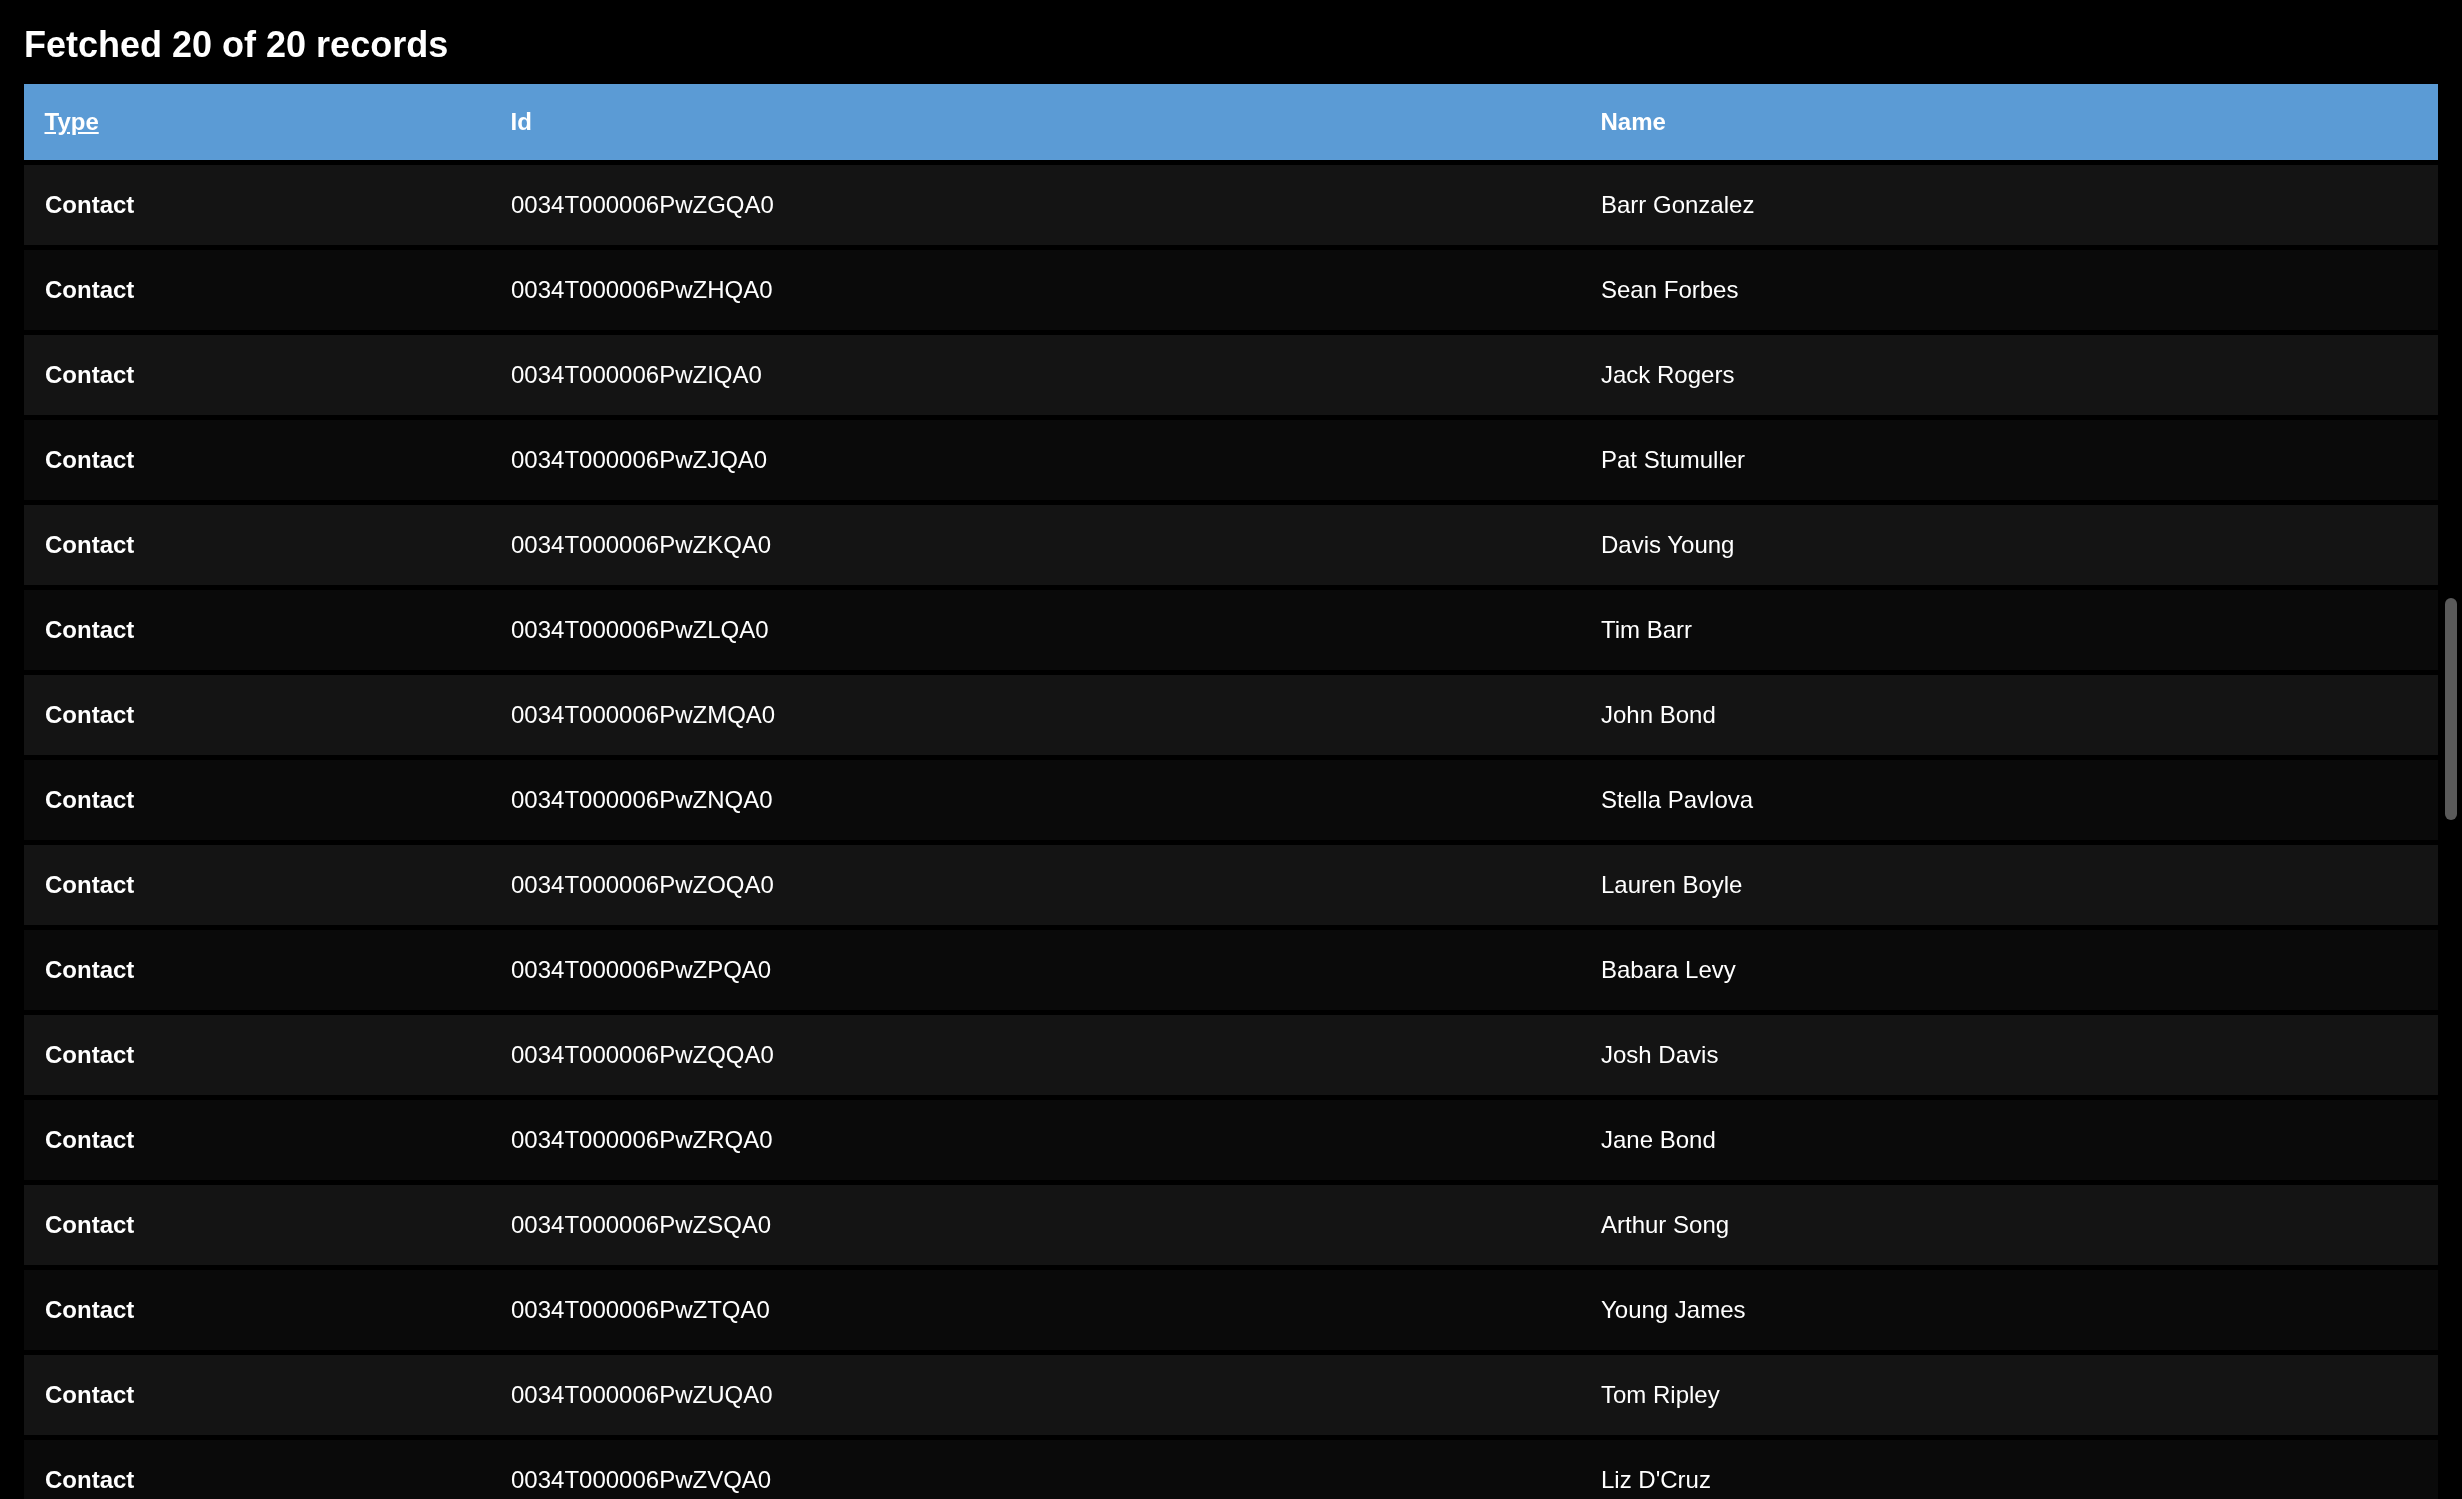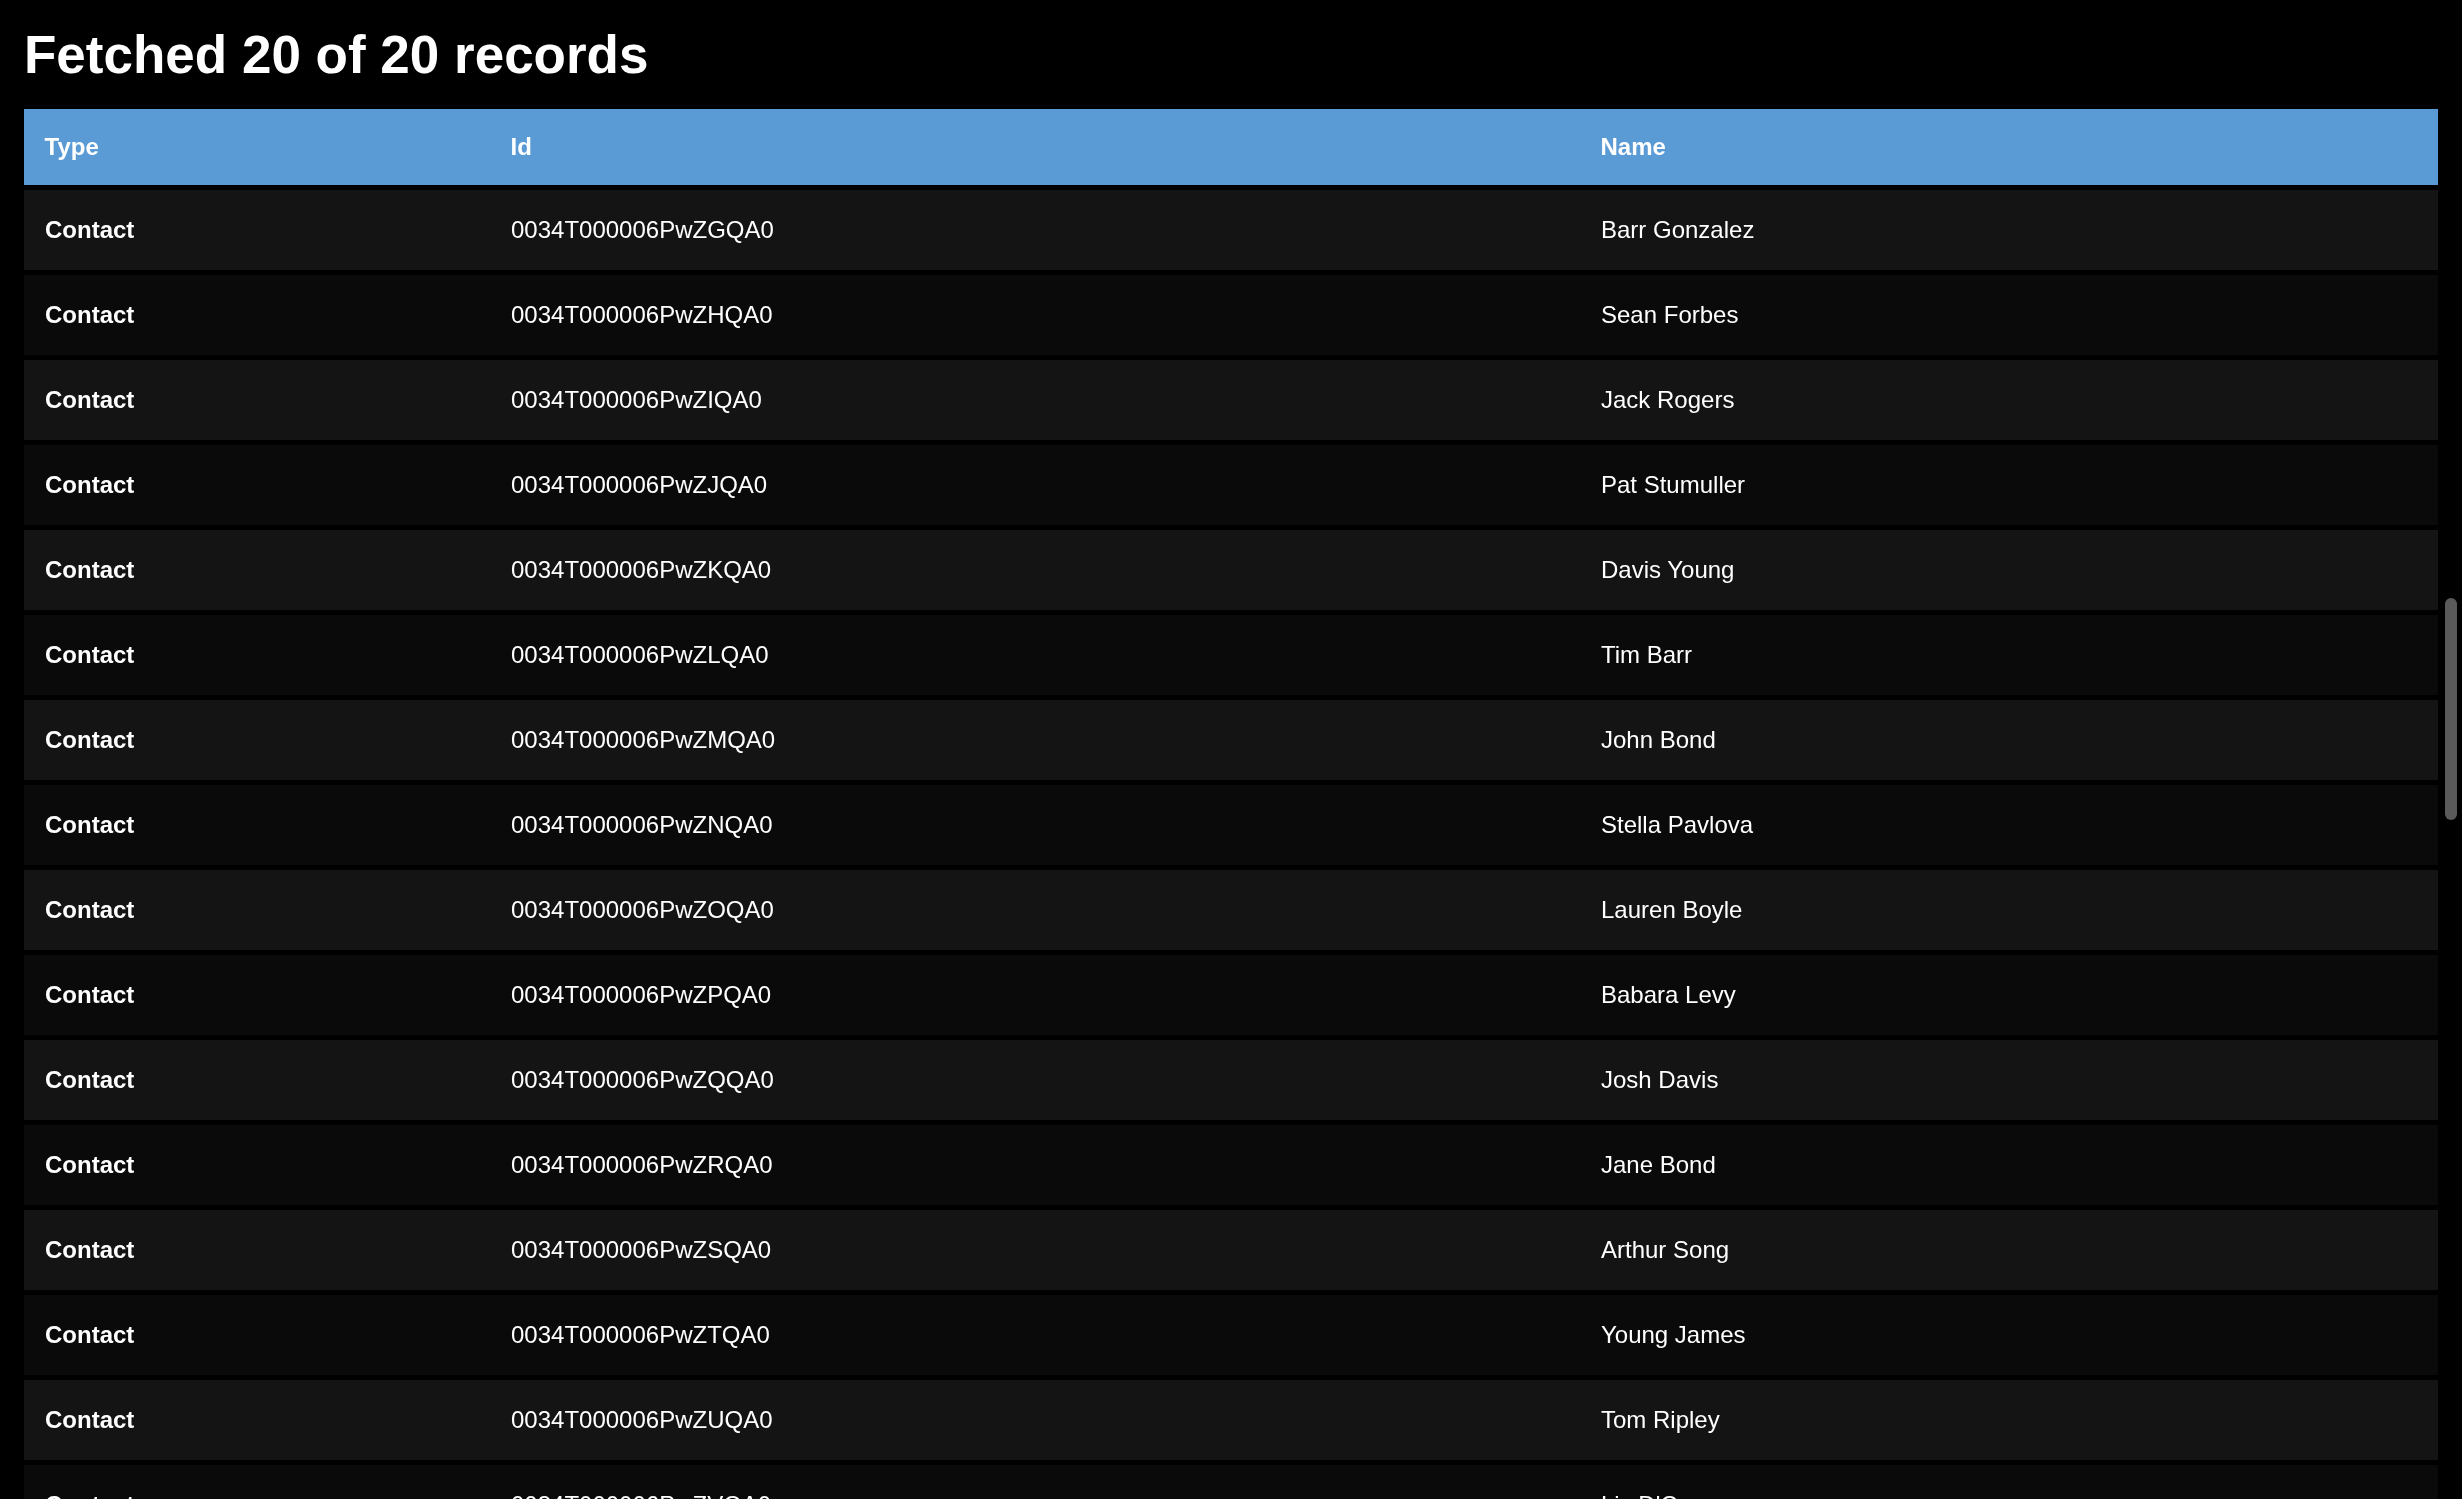--- a/index.html
+++ b/index.html
@@ -62,43 +62,44 @@
     
     .content {
       flex: 1;
       background: #000000;
       padding: 24px;
       overflow-y: auto;
       position: relative;
     }
     
     .page-title {
-      font-size: 53px;
+      font-size: 36px;
       font-weight: 700;
       color: #ffffff;
-      margin-bottom: 24px;
+      margin-bottom: 18px;
     }
     
     .data-table {
       width: 100%;
       border-collapse: separate;
       border-spacing: 0;
     }
     
     .data-table thead th {
       background: #5b9bd5;
       color: #ffffff;
       font-weight: 700;
       font-size: 24px;
       text-align: left;
       padding: 24px 20.5px;
     }
     
     .data-table thead th:first-child {
       width: 466px;
+      text-decoration: underline;
     }
     
     .data-table thead th:nth-child(2) {
       width: 1090px;
       margin-top: 36px;
     }
     
     .data-table tbody tr {
       border-bottom: 0.9px solid #1a1a1a;
     }

